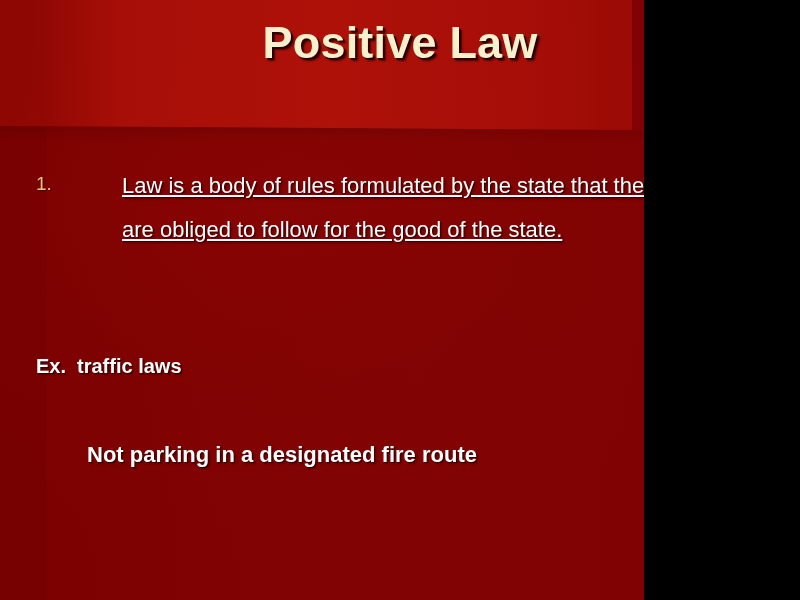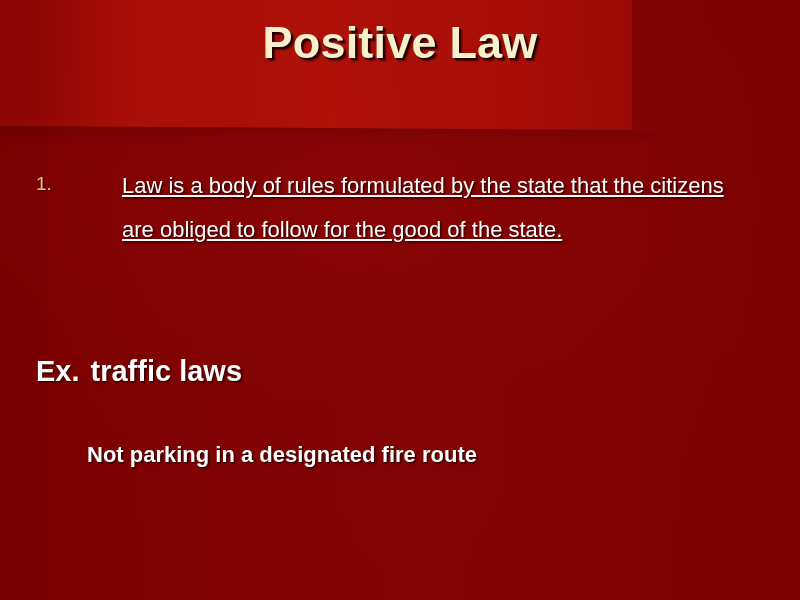--- a/index.html
+++ b/index.html
@@ -3,21 +3,21 @@
 <meta charset="utf-8">
 <title>Positive Law</title>
 <style>
   html, body {
     margin: 0;
     padding: 0;
     background: #000;
   }
   #slide {
     position: relative;
-    width: 800px;
+    width: 644px;
     height: 600px;
     overflow: hidden;
     background: #6d28d9;
     font-family: "Liberation Sans", sans-serif;
     -webkit-font-smoothing: antialiased;
   }
 
   
   .bg-base {
     position: absolute;
@@ -126,21 +126,21 @@
 
   .ex-line {
     position: absolute;
     font-weight: bold;
     color: #ffffff;
     text-shadow:
       1px 1px 0 rgba(45,0,0,0.8),
       2px 2px 2px rgba(30,0,0,0.45);
     white-space: nowrap;
   }
-  .ex-line-1 { left: 36px;  top: 355px; font-size: 29px; }
+  .ex-line-1 { left: 36px;  top: 355px; font-size: 20px; }
   .ex-line-2 { left: 96px;  top: 400px; font-size: 24px; }
   .ex-line-3 { left: 87px;  top: 442px; font-size: 22px; }
 
   .ex-label { margin-right: 11px; }
 </style>
 </head>
 <body>
 
 <div id="slide">
 

